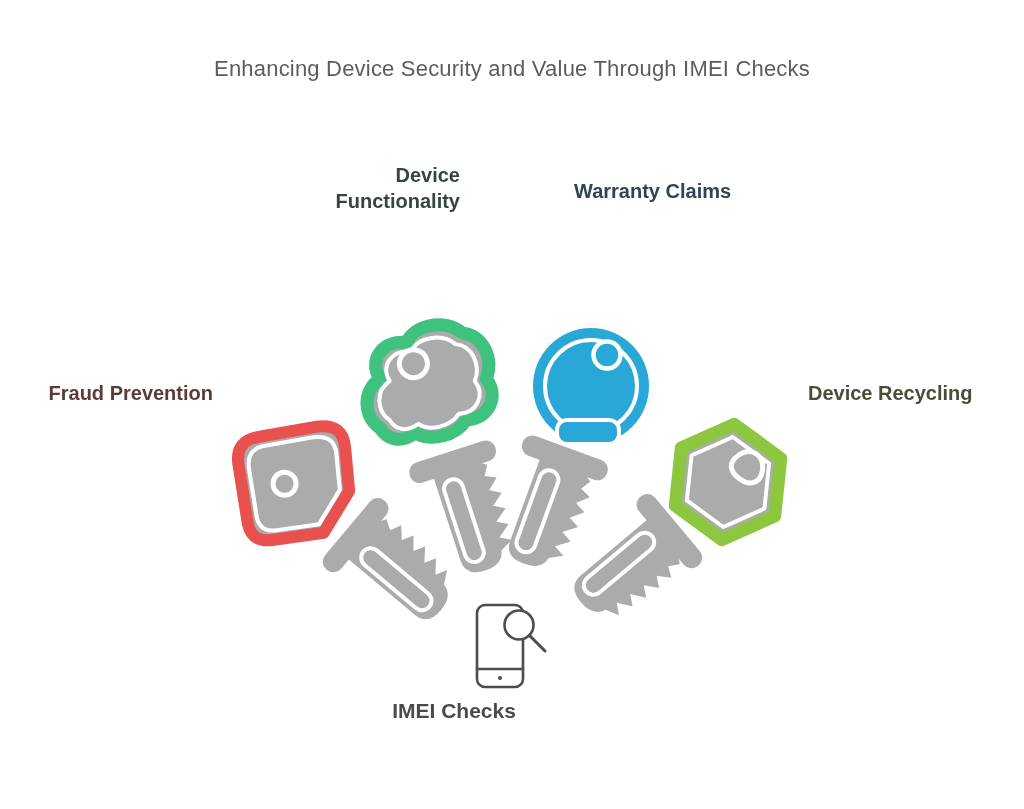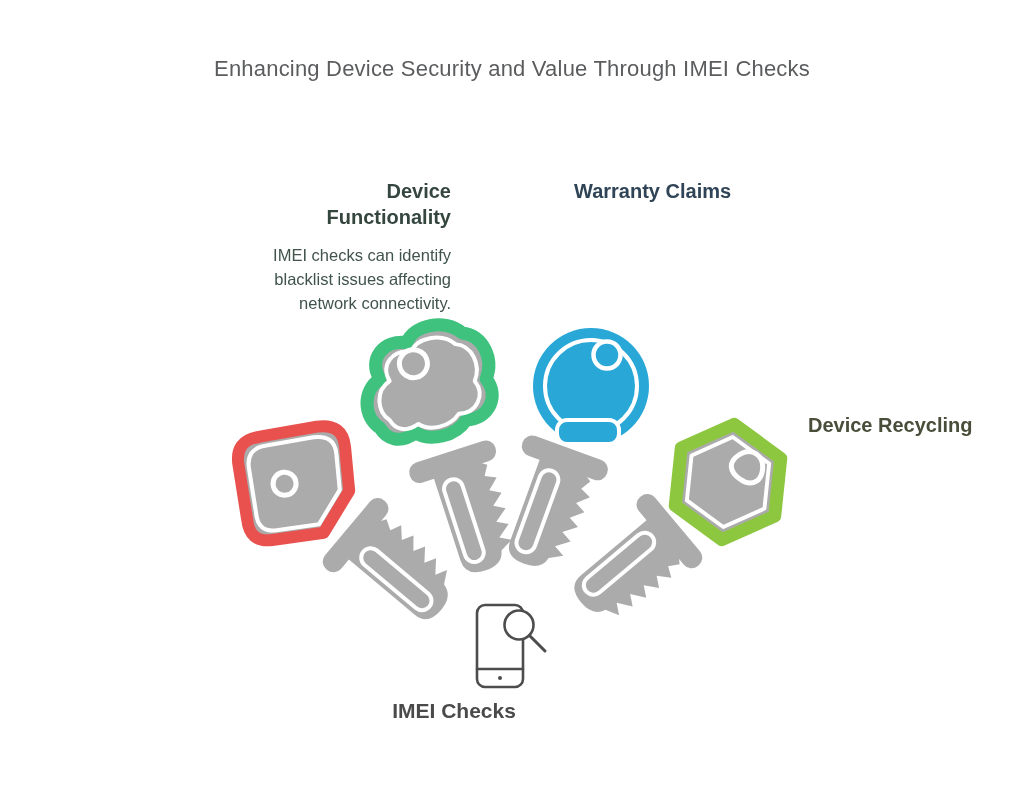--- a/index.html
+++ b/index.html
@@ -18,21 +18,21 @@
   .section h2 {
     margin:0; font-size:20px; font-weight:bold; line-height:1.32;
     white-space:pre-line;
   }
   .section p {
     margin:13px 0 0 0; font-size:16.5px; line-height:1.45;
   }
   .align-right { text-align:right; }
   .align-left  { text-align:left; }
   .pos-fraud       { left:13px;  top:380px; width:200px; }
-  .pos-functional  { left:251px; top:162px; width:200px;margin-top:16px; }
+  .pos-functional  { left:260px; top:162px; width:200px; }
   .pos-warranty    { left:574px; top:178px; width:198px; }
   .pos-recycling   { left:808px; top:380px; width:182px; }
   .key {
     position:absolute; width:150px; height:290px;
     overflow:visible;
     transform-origin:75px 75px;
   }
   .key-fraud      { left:222px; top:411px; transform:rotate(-50deg); }
   .key-functional { left:354px; top:314px; transform:rotate(-18deg); }
   .key-warranty   { left:516px; top:311px; transform:rotate(20deg);  }
@@ -55,34 +55,34 @@
                L107,244 L96,238 L109,228 L98,222 L111,212 L100,206
                L112,196 L101,190 L112,180 L101,175 L107,165 L98,159 L98,155 Z"></path>
       <rect x="58" y="168" width="19" height="86" rx="9.5" fill="none" stroke="#FFFFFF" stroke-width="4"></rect>
     </g>
   </defs>
 </svg>
 
 <h1 class="title" style="color: rgb(91, 92, 94);">Enhancing Device Security and Value Through IMEI Checks</h1>
 
 <div class="section pos-fraud align-right">
+  <h2 style="color: rgb(90, 59, 54);">Fraud Prevention</h2>
 </div>
 
 <div class="section pos-functional align-right">
   <h2 style="color: rgb(53, 70, 63);">Device
 Functionality</h2>
-  <p style="color: rgb(65, 84, 76);">IMEI checks can identify blacklist issues affecting network connectivity.</p>
 </div>
 
 <div class="section pos-warranty align-left">
   <h2 style="color: rgb(47, 68, 86);">Warranty Claims</h2>
 </div>
 
 <div class="section pos-recycling align-left">
-  <h2 style="color: rgb(73, 78, 58); margin-top: 32px;">Device Recycling</h2>
+  <h2 style="color: rgb(73, 78, 58);">Device Recycling</h2>
 </div>
 
 <svg class="key key-fraud" viewBox="0 0 150 290">
   <use href="#key-blade" fill="#ABABAB"></use>
   <g transform="rotate(42,75,75) translate(75,75)">
     <path d="M -30,-54 L 28,-56 Q 54,-56 53,-32 L 51,12 L 20,50 L -32,50 Q -55,50 -54,26 L -55,-28 Q -56,-54 -30,-54 Z" stroke-width="12" stroke-linejoin="round" stroke="#E8514E" fill="#ABABAB"></path>
     <path d="M -30,-54 L 28,-56 Q 54,-56 53,-32 L 51,12 L 20,50 L -32,50 Q -55,50 -54,26 L -55,-28 Q -56,-54 -30,-54 Z" transform="scale(0.82)" fill="none" stroke-width="5" stroke-linejoin="round" stroke="#FFFFFF"></path>
     <circle cx="-12" cy="-4" r="11.5" stroke-width="5" stroke="#FFFFFF" fill="#ABABAB"></circle>
   </g>
 </svg>

